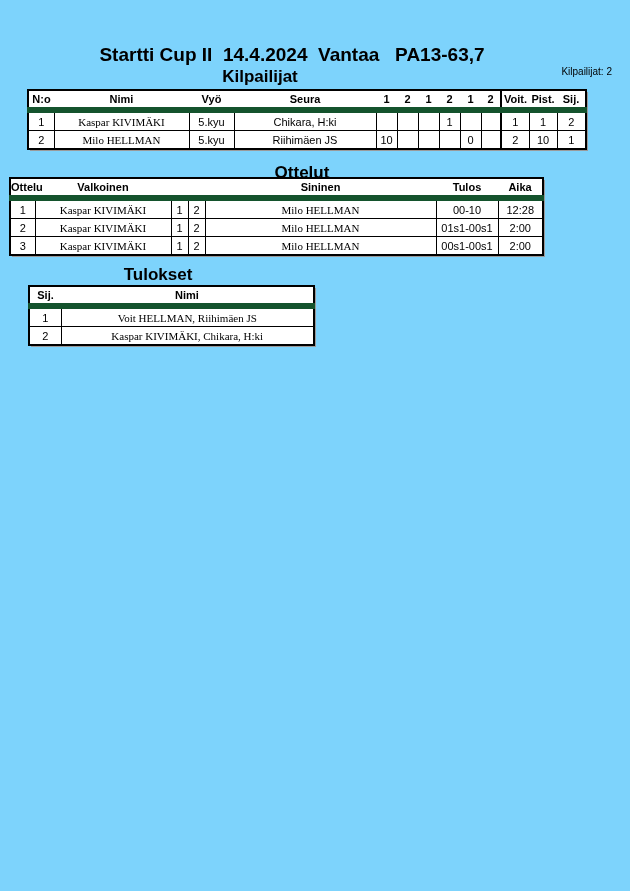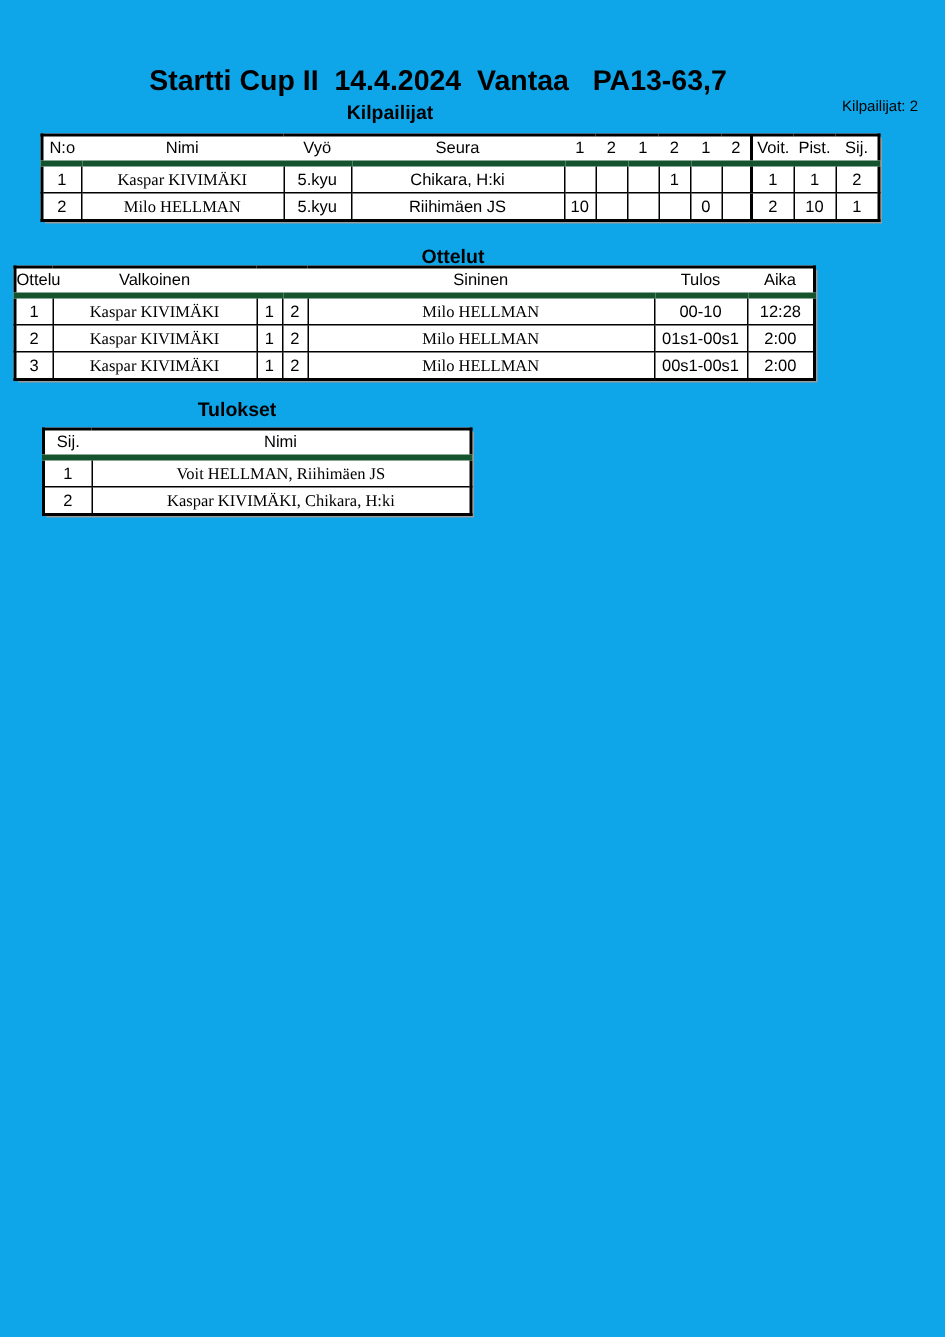--- a/index.html
+++ b/index.html
@@ -1,31 +1,31 @@
 <!DOCTYPE html>
 <html><head>
 <meta charset="utf-8">
 <style>
   html,body{margin:0;padding:0;background:#fff;}
-  .page{position:relative;width:630px;height:891px;background:#0ea5e9;overflow:hidden;
+  .page{position:relative;width:630px;height:891px;background:#7dd3fc;overflow:hidden;
         font-family:"Liberation Sans", sans-serif;color:#000;}
   .doc-title{position:absolute;top:45px;left:292px;transform:translateX(-50%);
              font-size:19px;font-weight:bold;white-space:pre;line-height:1;}
-  .h-sub{position:absolute;font-size:13px;font-weight:bold;white-space:pre;line-height:1;
+  .h-sub{position:absolute;font-size:17px;font-weight:bold;white-space:pre;line-height:1;
          transform:translateX(-50%);}
   .h-kilpailijat{top:68px;left:260px;}
   .h-ottelut{top:164px;left:302px;}
   .h-tulokset{top:266px;left:158px;}
   .participants-count{position:absolute;top:67px;right:18px;font-size:10px;line-height:1;margin-left:28px;}
   table.rep{position:absolute;border-collapse:collapse;table-layout:fixed;background:#fff;
             border:2px solid #000;box-shadow:2px 2px 0 -1px #9a9a9a;}
   table.rep td{font-size:11px;padding:0;height:17px;text-align:center;vertical-align:middle;
                white-space:nowrap;overflow:hidden;border:1px solid #000;}
-  table.rep tr.hdr td{font-weight:normal;border-left:none;border-right:none;
-                      border-top:none;border-bottom:4px solid #14532d;height:16px;overflow:visible;}
+  table.rep tr.hdr td{font-weight:bold;border-left:none;border-right:none;
+                      border-top:none;border-bottom:6px solid #14532d;height:16px;overflow:visible;}
   td.al{text-align:left;padding-left:8px;font-family:Liberation Serif, serif;}
   td.al5{text-align:left;padding-left:5px;}
   td.edge{text-align:left;padding-left:1px;}
   td.thickl{border-left:2px solid #000 !important;}
   #t-competitors{left:27px;top:89px;width:558px;}
   #t-matches{left:9px;top:177px;width:533px;padding-left:20px;}
   #t-results{left:28px;top:285px;width:285px;}
 </style>
 </head>
 <body>

